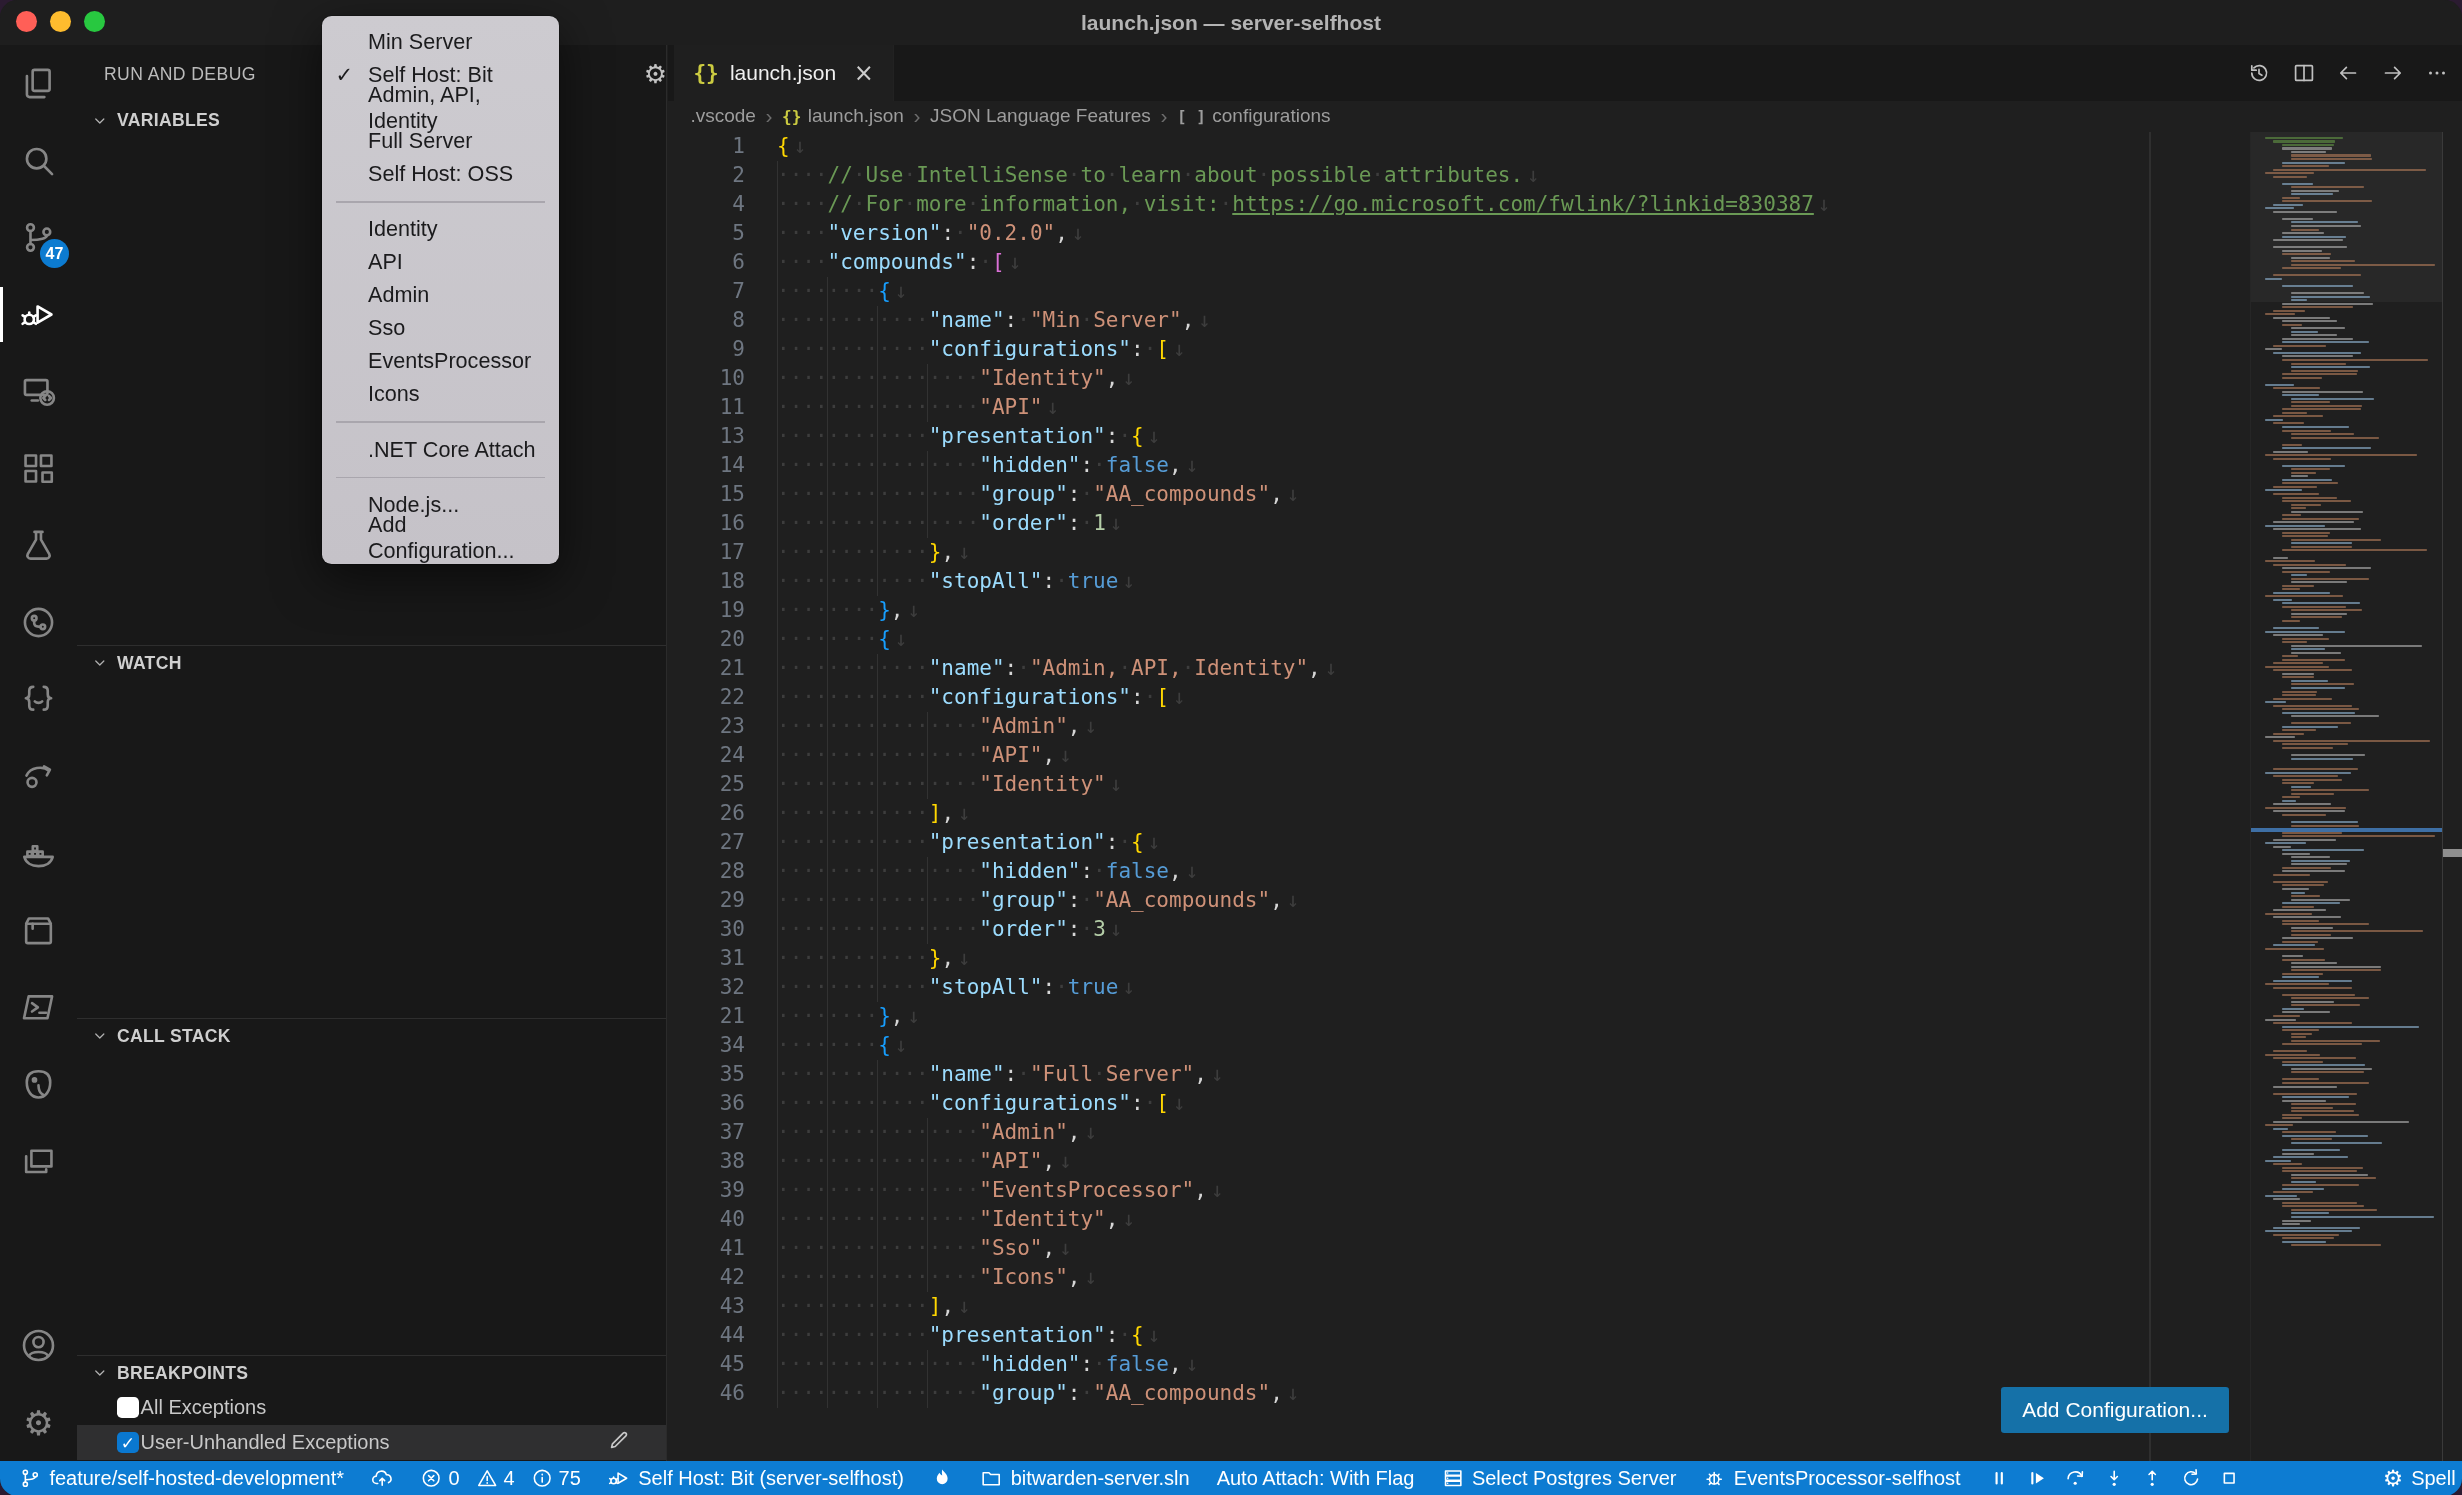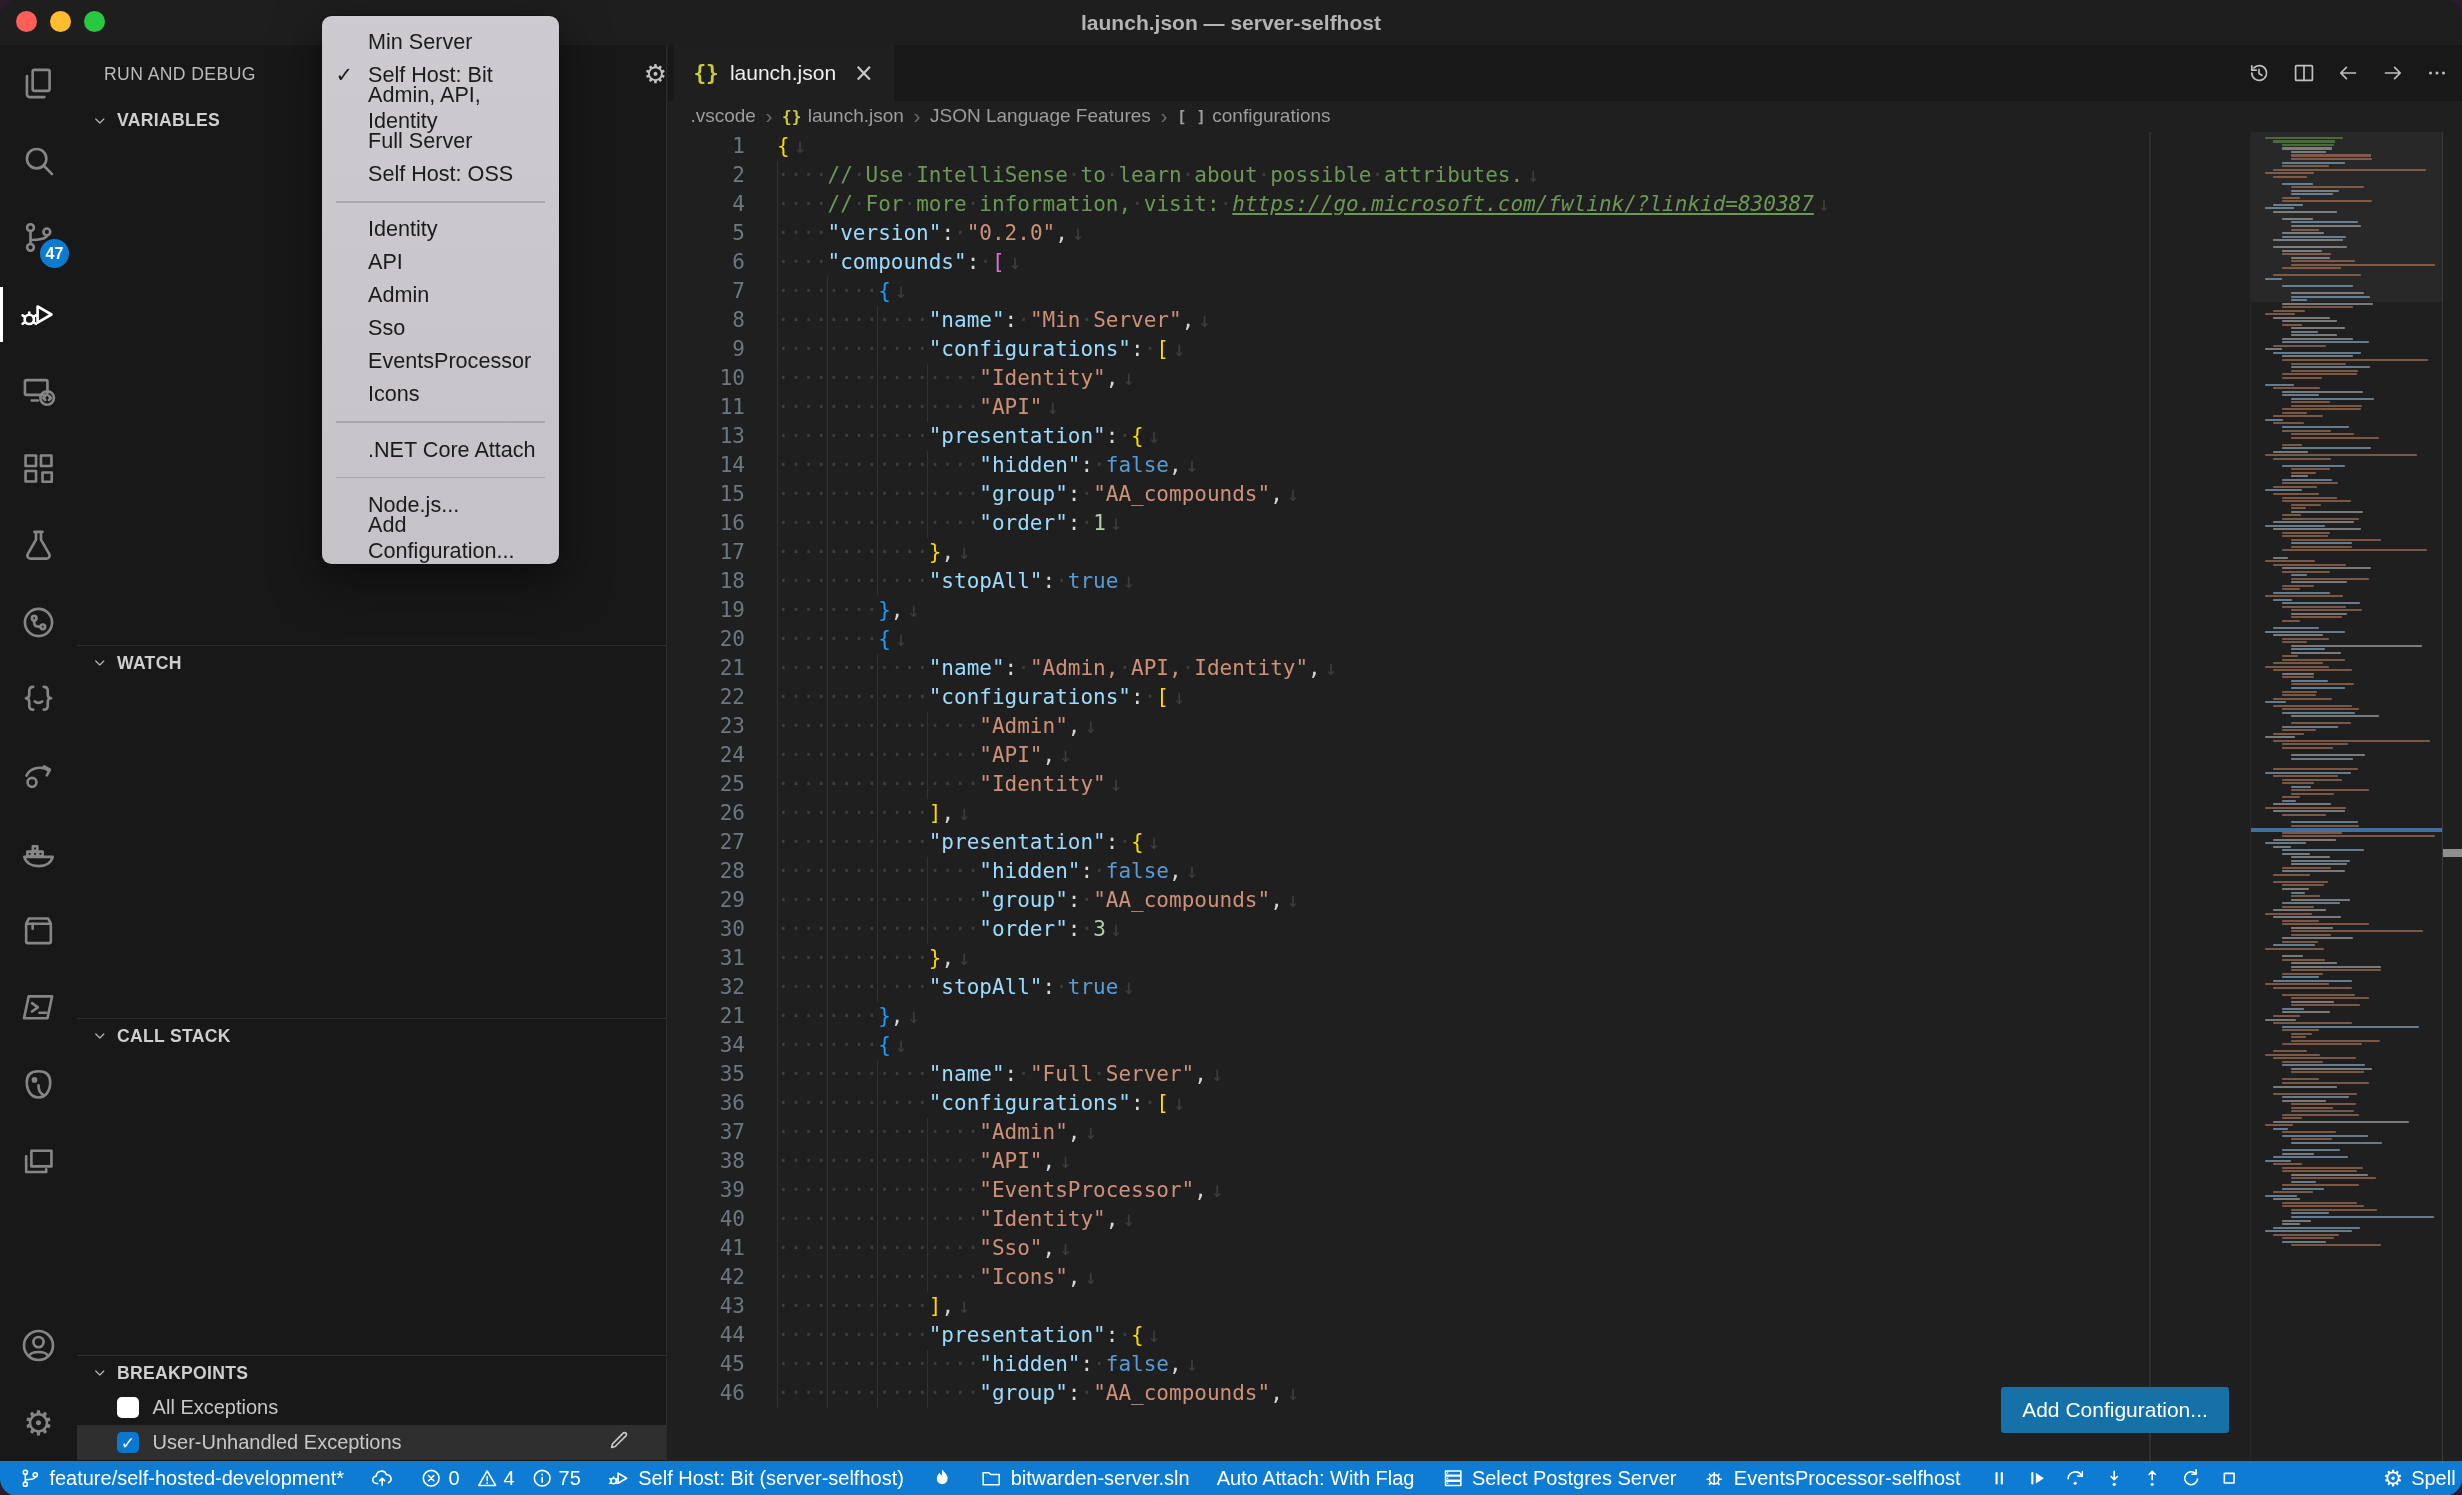--- a/index.html
+++ b/index.html
@@ -33,21 +33,21 @@
   .sb-tool{position:absolute;top:11.2px;width:35px;height:35px;display:flex;align-items:center;
            justify-content:center;color:#c2c2c2;border-radius:6.4px;}
   .sb-tool svg{width:26px;height:26px;}
   .sb-tool.playbtn{color:#73c991;background:#2a2d2e;}
   .sb-tool .glyph{font-size:26px;}
   .section{position:absolute;left:0;width:100%;}
   .sec-head{height:35px;display:flex;align-items:center;gap:8px;padding-left:14.4px;}
   .section.bordered .sec-head{border-top:0.8px solid #2e2e2e;}
   .sec-head svg{width:17.6px;height:17.6px;color:#b0b0b0;flex:0 0 auto;}
   .sec-label{font-size:17.6px;font-weight:700;letter-spacing:0.3px;color:#cfcfcf;}
-  .bp-row{height:35px;display:flex;align-items:center;padding-left:40px;gap:14px;font-size:20px;color:#c8c8c8;position:relative;}
+  .bp-row{height:35px;display:flex;align-items:center;padding-left:40px;gap:2px;font-size:20px;color:#c8c8c8;position:relative;}
   .bp-row.selected{background:#2f2f30;}
   .checkbox{width:21.6px;height:21.6px;border-radius:4.8px;flex:0 0 auto;display:flex;align-items:center;justify-content:center;}
   .checkbox.off{background:#ffffff;}
   .checkbox.on{background:#0a78d0;color:#fff;font-size:17px;font-weight:700;font-family:"DejaVu Sans",sans-serif;}
   .bp-edit{position:absolute;right:35px;color:#c8c8c8;}
   .bp-edit svg{width:24px;height:24px;}
   
   .editor{position:absolute;left:668px;top:45px;right:0;bottom:35px;background:#1f1f1f;}
   .tabbar{position:absolute;left:0;top:0;right:0;height:56px;background:#181818;}
   .tab{position:absolute;left:6.4px;top:0;height:56px;background:#1f1f1f;display:flex;align-items:center;
@@ -65,21 +65,21 @@
   .bc-icon.gray{color:#9d9d9d;}
   .codearea{position:absolute;left:0;top:87px;right:0;bottom:0;overflow:hidden;
             font-family:"DejaVu Sans Mono",monospace;font-size:21px;}
   .cl{position:relative;height:29px;line-height:29px;white-space:pre;}
   .ln{display:inline-block;width:77px;text-align:right;color:#6e7681;}
   .lc{margin-left:32px;}
   .guide{position:absolute;top:0;bottom:0;width:0.8px;background:#323232;}
   .d{font-style:normal;color:#3d3d3d;}
   .eol{color:#3d3d3d;margin-left:4px;}
   .tk-k{color:#9CDCFE;} .tk-s{color:#CE9178;} .tk-p{color:#d6d6d6;} .tk-o{color:#569CD6;}
-  .tk-n{color:#B5CEA8;} .tk-c{color:#6A9955;} .tk-l{color:#6A9955;text-decoration:underline;font-style:italic;}
+  .tk-n{color:#B5CEA8;} .tk-c{color:#6A9955;} .tk-l{color:#6A9955;text-decoration:underline;}
   .tk-b1{color:#FFD700;} .tk-b2{color:#DA70D6;} .tk-b3{color:#179FFF;}
   .ruler{position:absolute;left:1481px;top:0;bottom:0;width:1.6px;background:#2f2f2f;}
   .minimap{position:absolute;left:1582px;top:0;width:192px;bottom:0;border-left:0.8px solid #262626;}
   .mm-row{position:absolute;height:2.4px;border-radius:0.8px;opacity:.75;}
   .mm-line{position:absolute;left:0;right:0;height:4px;background:#3e6fa5;}
   .mm-slider{position:absolute;left:0;right:0;top:0;height:170px;background:rgba(130,130,130,.09);}
   .scrollcol{position:absolute;left:1774px;right:0;top:0;bottom:0;border-left:0.8px solid #3a3a3a;}
   .scrollmark{position:absolute;left:0;right:0;height:8px;background:#8f8f8f;}
   .addcfg{position:absolute;left:1333px;top:1255px;width:228px;height:46px;background:#1571a8;color:#ffffff;
           border:none;border-radius:3.2px;font-size:21px;font-family:"Liberation Sans",sans-serif;}

